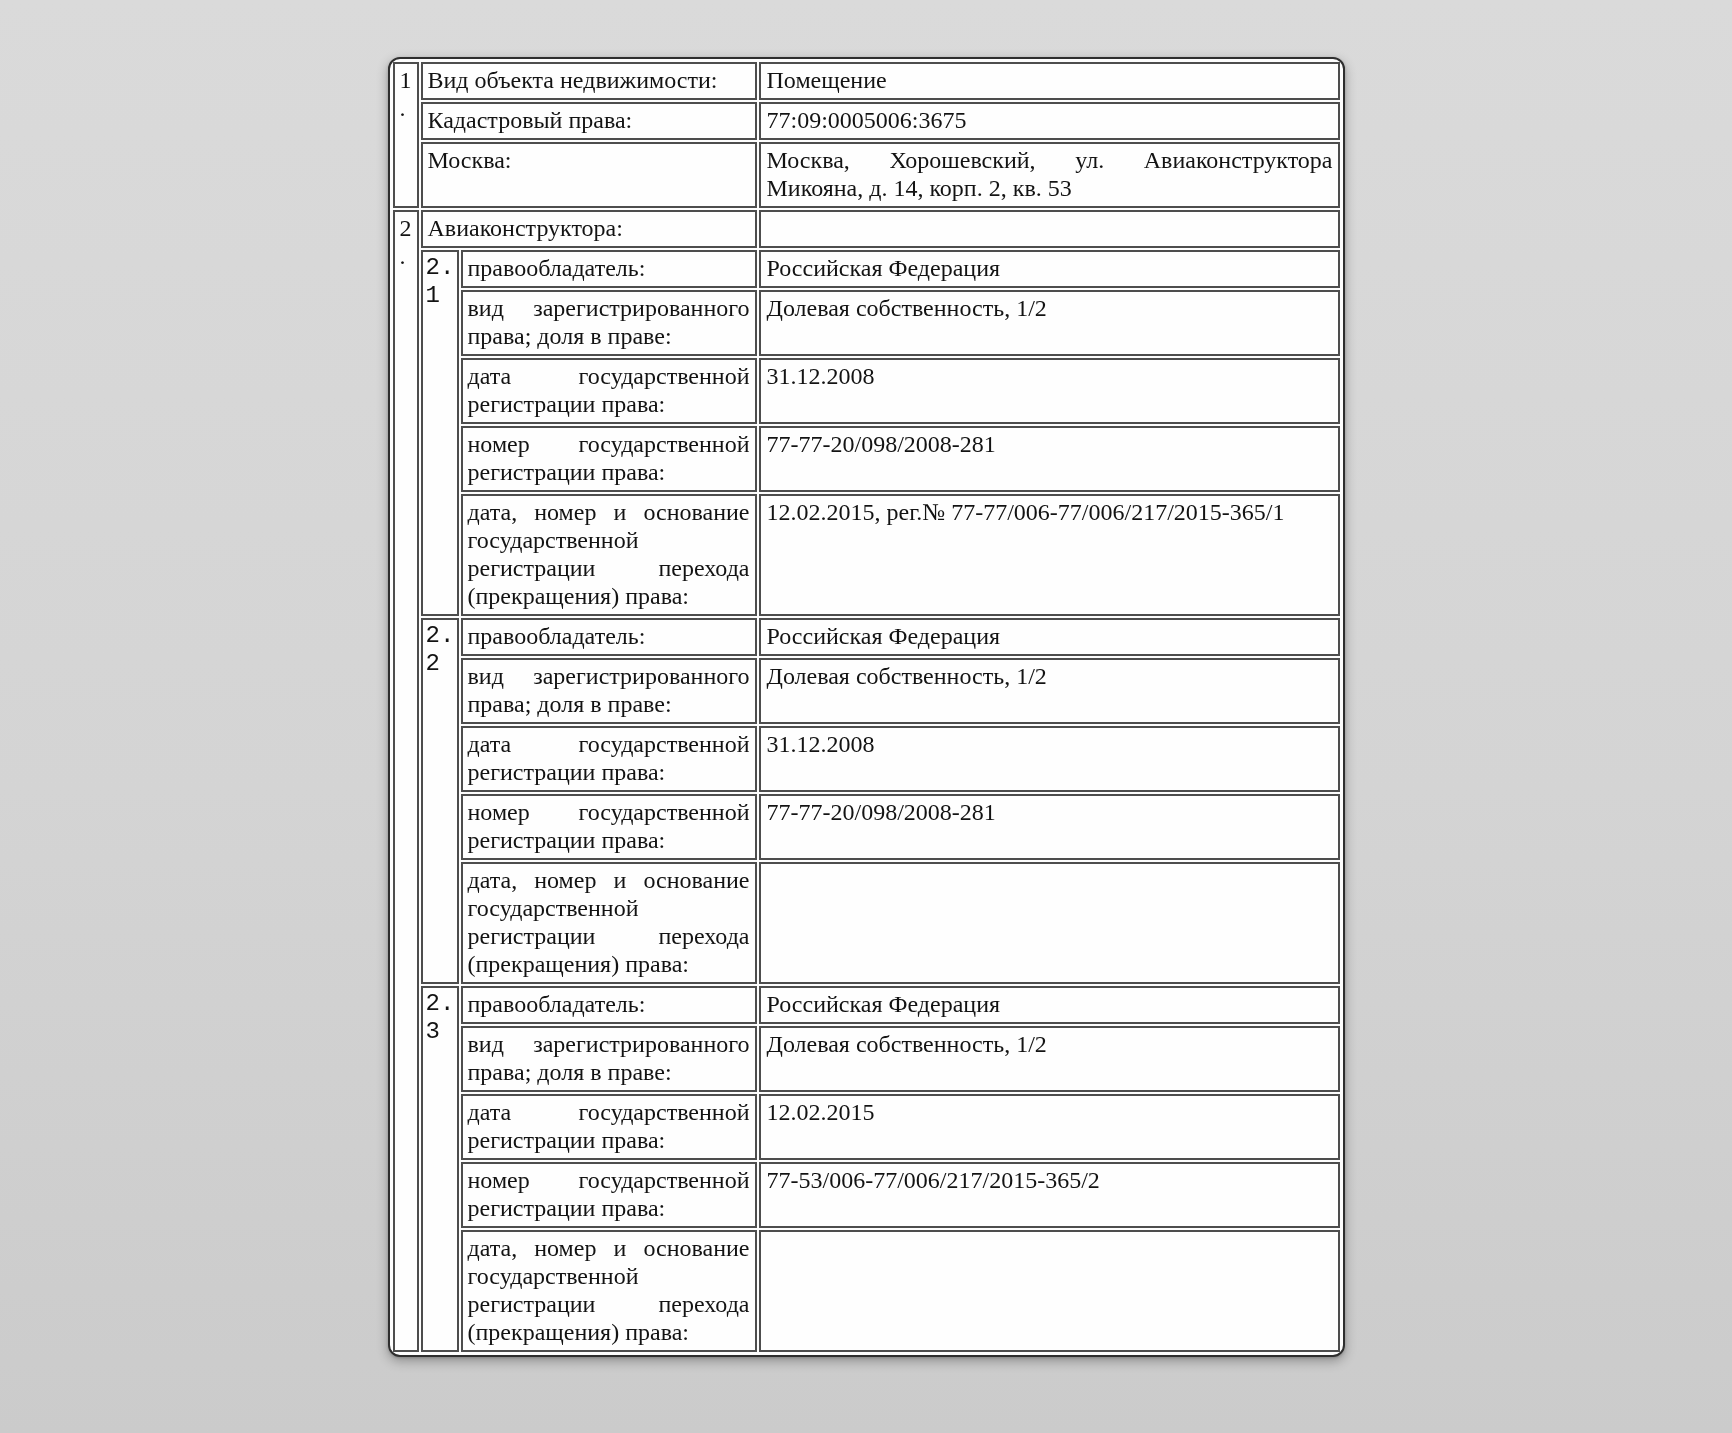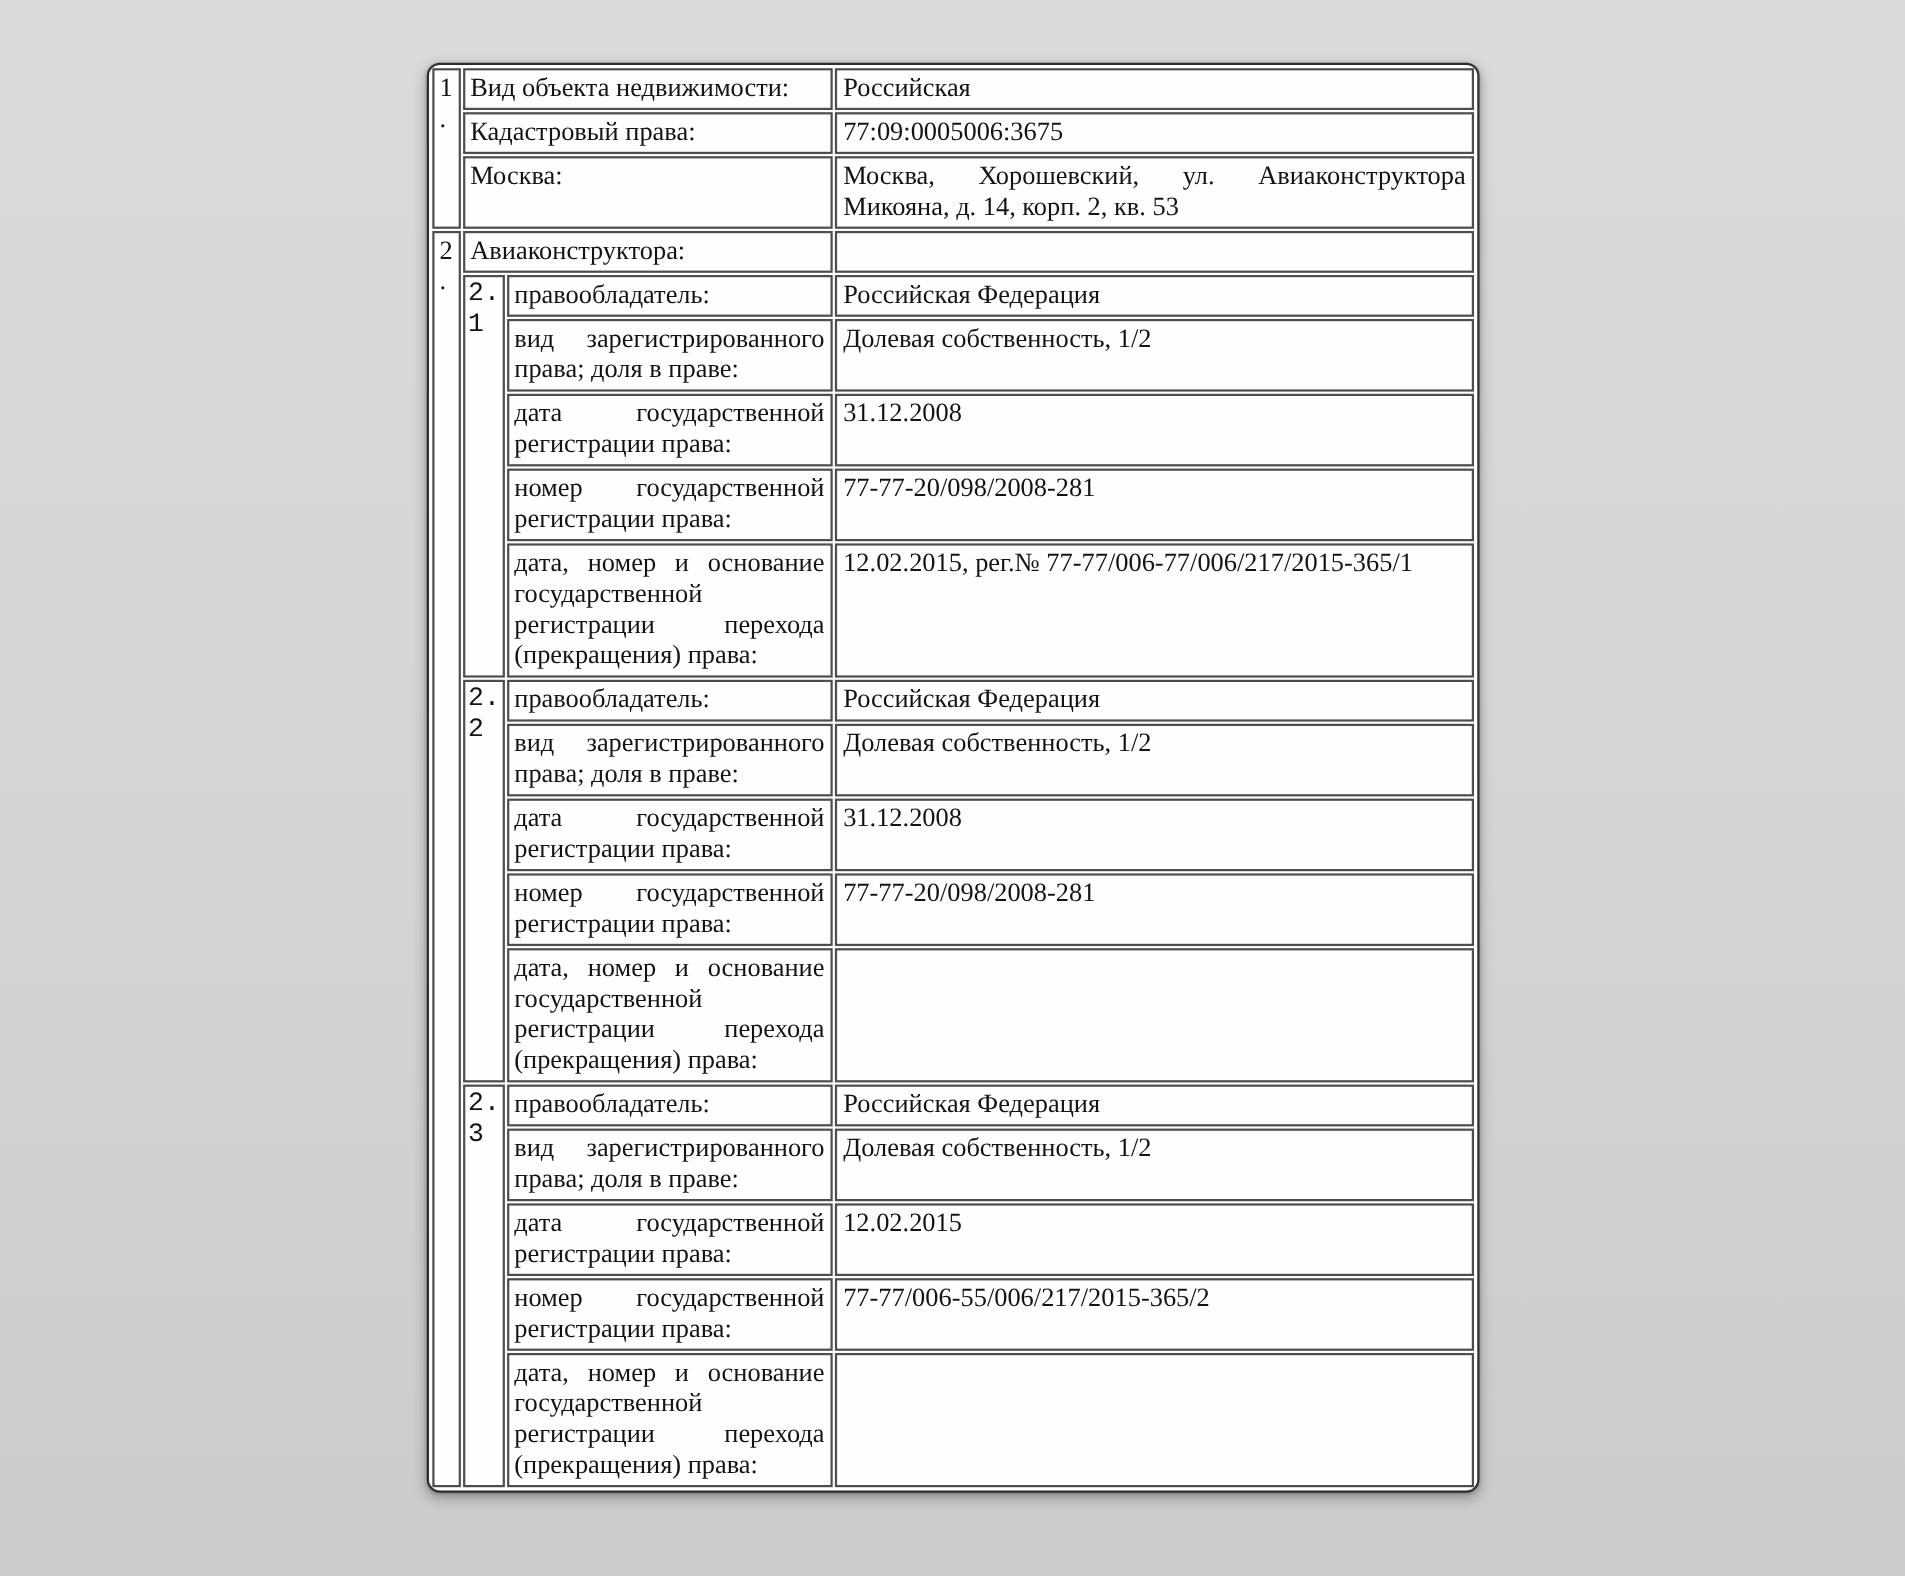--- a/index.html
+++ b/index.html
@@ -58,21 +58,21 @@
       <col class="c-num">
         <col class="c-sub">
         <col class="c-label">
         <col>
     </colgroup>
 
     <tbody>
         <tr>
       <td class="num" rowspan="3">1.</td>
       <td class="label" colspan="2">Вид объекта недвижимости:</td>
-      <td class="value">Российская</td>
+      <td class="value">Помещение</td>
     </tr>
     <tr>
       <td class="label" colspan="2">Кадастровый права:</td>
       <td class="value">77:09:0005006:3675</td>
     </tr>
     <tr>
       <td class="label" colspan="2">Москва:</td>
       <td class="value">Москва, Хорошевский, ул. Авиаконструктора Микояна, д. 14, корп. 2, кв. 53</td>
     </tr>
 
@@ -134,21 +134,21 @@
     <tr>
       <td class="label">вид зарегистрированного права; доля в праве:</td>
       <td class="value">Долевая собственность, 1/2</td>
     </tr>
     <tr>
       <td class="label">дата государственной регистрации права:</td>
       <td class="value">12.02.2015</td>
     </tr>
     <tr>
       <td class="label">номер государственной регистрации права:</td>
-      <td class="value">77-77/006-55/006/217/2015-365/2</td>
+      <td class="value">77-53/006-77/006/217/2015-365/2</td>
     </tr>
     <tr>
       <td class="label">дата, номер и основание государственной регистрации перехода (прекращения) права:</td>
       <td class="value"></td>
     </tr>
 
   </tbody>
     </table>
 </div>
 

